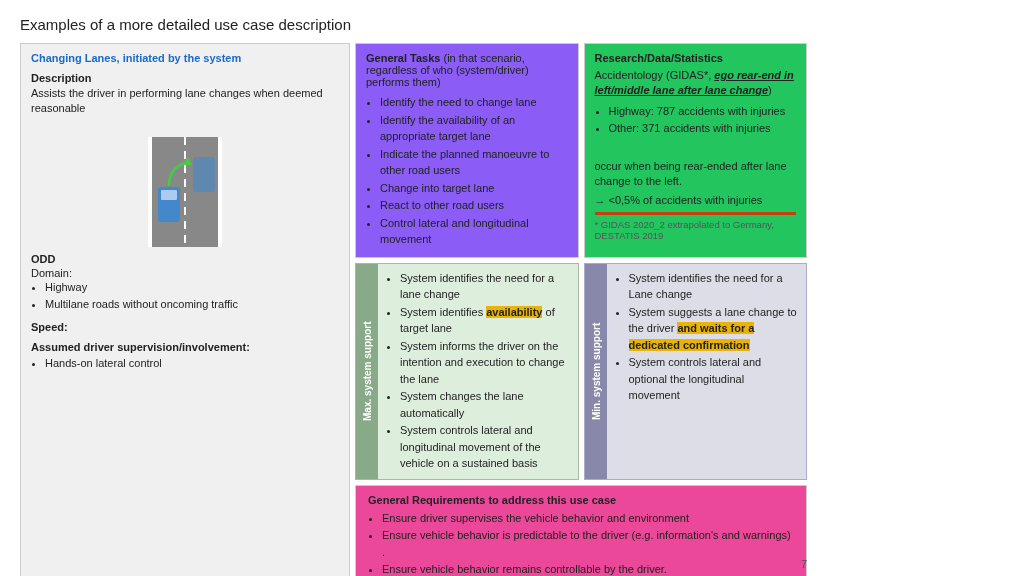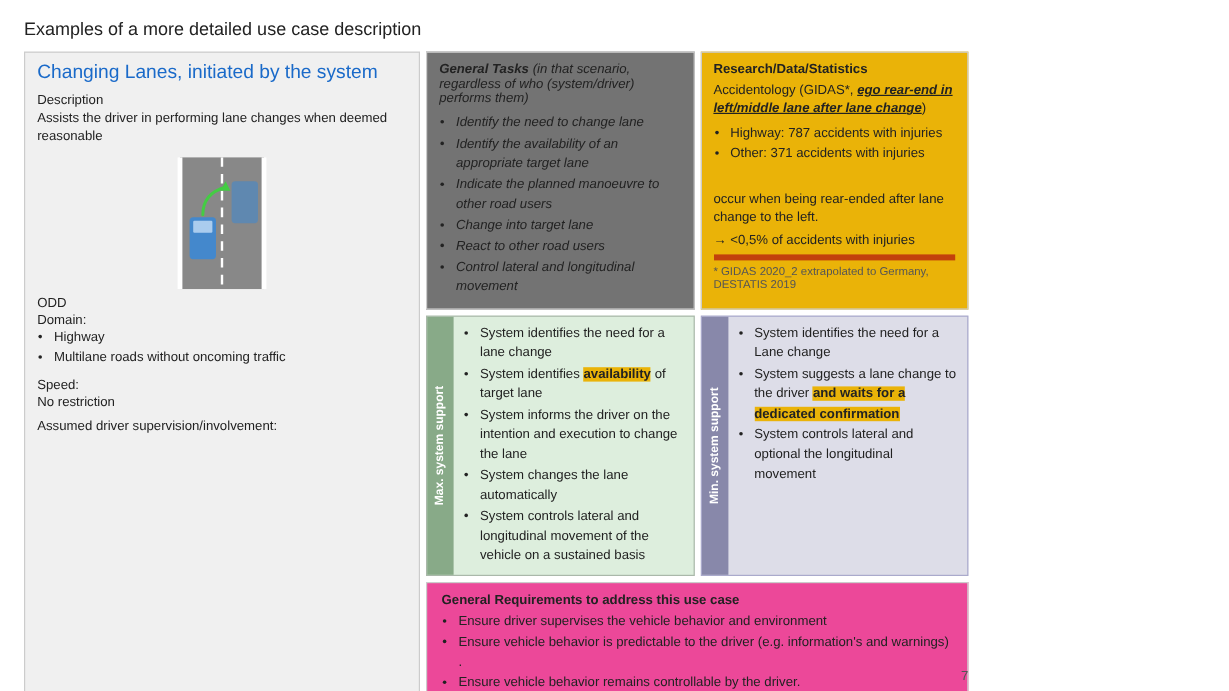--- a/index.html
+++ b/index.html
@@ -24,32 +24,32 @@
       margin-bottom: 10px;
       color: #222;
     }
     .card-title {
       font-weight: bold;
       font-size: 11px;
       margin-bottom: 4px;
     }
     .card-subtitle {
       color: #1a6ac9;
-      font-weight: normal;
-      font-size: 16px;
+      font-weight: bold;
+      font-size: 11px;
       margin-bottom: 8px;
     }
     .section-label {
-      font-weight: normal;
+      font-weight: bold;
       margin-bottom: 2px;
       margin-top: 6px;
       font-size: 11px;
     }
     .desc-text {
-      margin-bottom: 8px;
+      margin-bottom: 20px;
       line-height: 1.4;
     }
     .road-diagram {
       width: 130px;
       height: 110px;
       margin: 6px auto;
       display: block;
     }
     ul.bullet-list {
       padding-left: 14px;
@@ -87,21 +87,21 @@
       font-weight: bold;
     }
     .italic-bold-underline {
       font-weight: bold;
       font-style: italic;
       text-decoration: underline;
     }
     .research-note {
       font-size: 9.5px;
       color: #555;
-      border-top: 5px solid #c2410c;
+      border-top: 3px solid #c2410c;
       margin-top: 6px;
       padding-top: 4px;
     }
     .arrow-right::before {
       content: '→';
       margin-right: 3px;
     }
     .page-number {
       position: absolute;
       bottom: 6px;
@@ -121,29 +121,28 @@
     .l-left {
       grid-column: 1;
       grid-row: 1 / 4;
       background: #f0f0f0;
       border: 1px solid #ccc;
       padding: 8px 10px;
     }
     .l-mid-top {
       grid-column: 2;
       grid-row: 1;
-      background: #737373;
+      background: #8b5cf6;
       border: 1px solid #ccc;
       padding: 8px 10px;
-      font-style: italic;
     }
     .l-right-top {
       grid-column: 3;
       grid-row: 1;
-      background: #eab308;
+      background: #22c55e;
       border: 1px solid #ccc;
       padding: 8px 10px;
     }
     .l-mid-mid {
       grid-column: 2;
       grid-row: 2;
       display: flex;
     }
     .l-right-mid {
       grid-column: 3;
@@ -191,23 +190,25 @@
       </svg>
 
       <div class="section-label">ODD</div>
       <div>Domain:</div>
       <ul class="bullet-list">
         <li>Highway</li>
         <li>Multilane roads without oncoming traffic</li>
       </ul>
 
       <div class="section-label" style="margin-top:8px">Speed:</div>
-      <div>No restriction</div>
 
       <div class="section-label" style="margin-top:8px">Assumed driver supervision/involvement:</div>
+      <ul class="bullet-list">
+        <li>Hands-on lateral control</li>
+      </ul>
     </div>
 
     <div class="l-mid-top">
       <div>
         <span class="bold">General Tasks</span><span> (in that scenario, regardless of who (system/driver) performs them)</span>
       </div>
       <ul class="bullet-list" style="margin-top:6px">
         <li>Identify the need to change lane</li>
         <li>Identify the availability of an appropriate target lane</li>
         <li>Indicate the planned manoeuvre to other road users</li>

